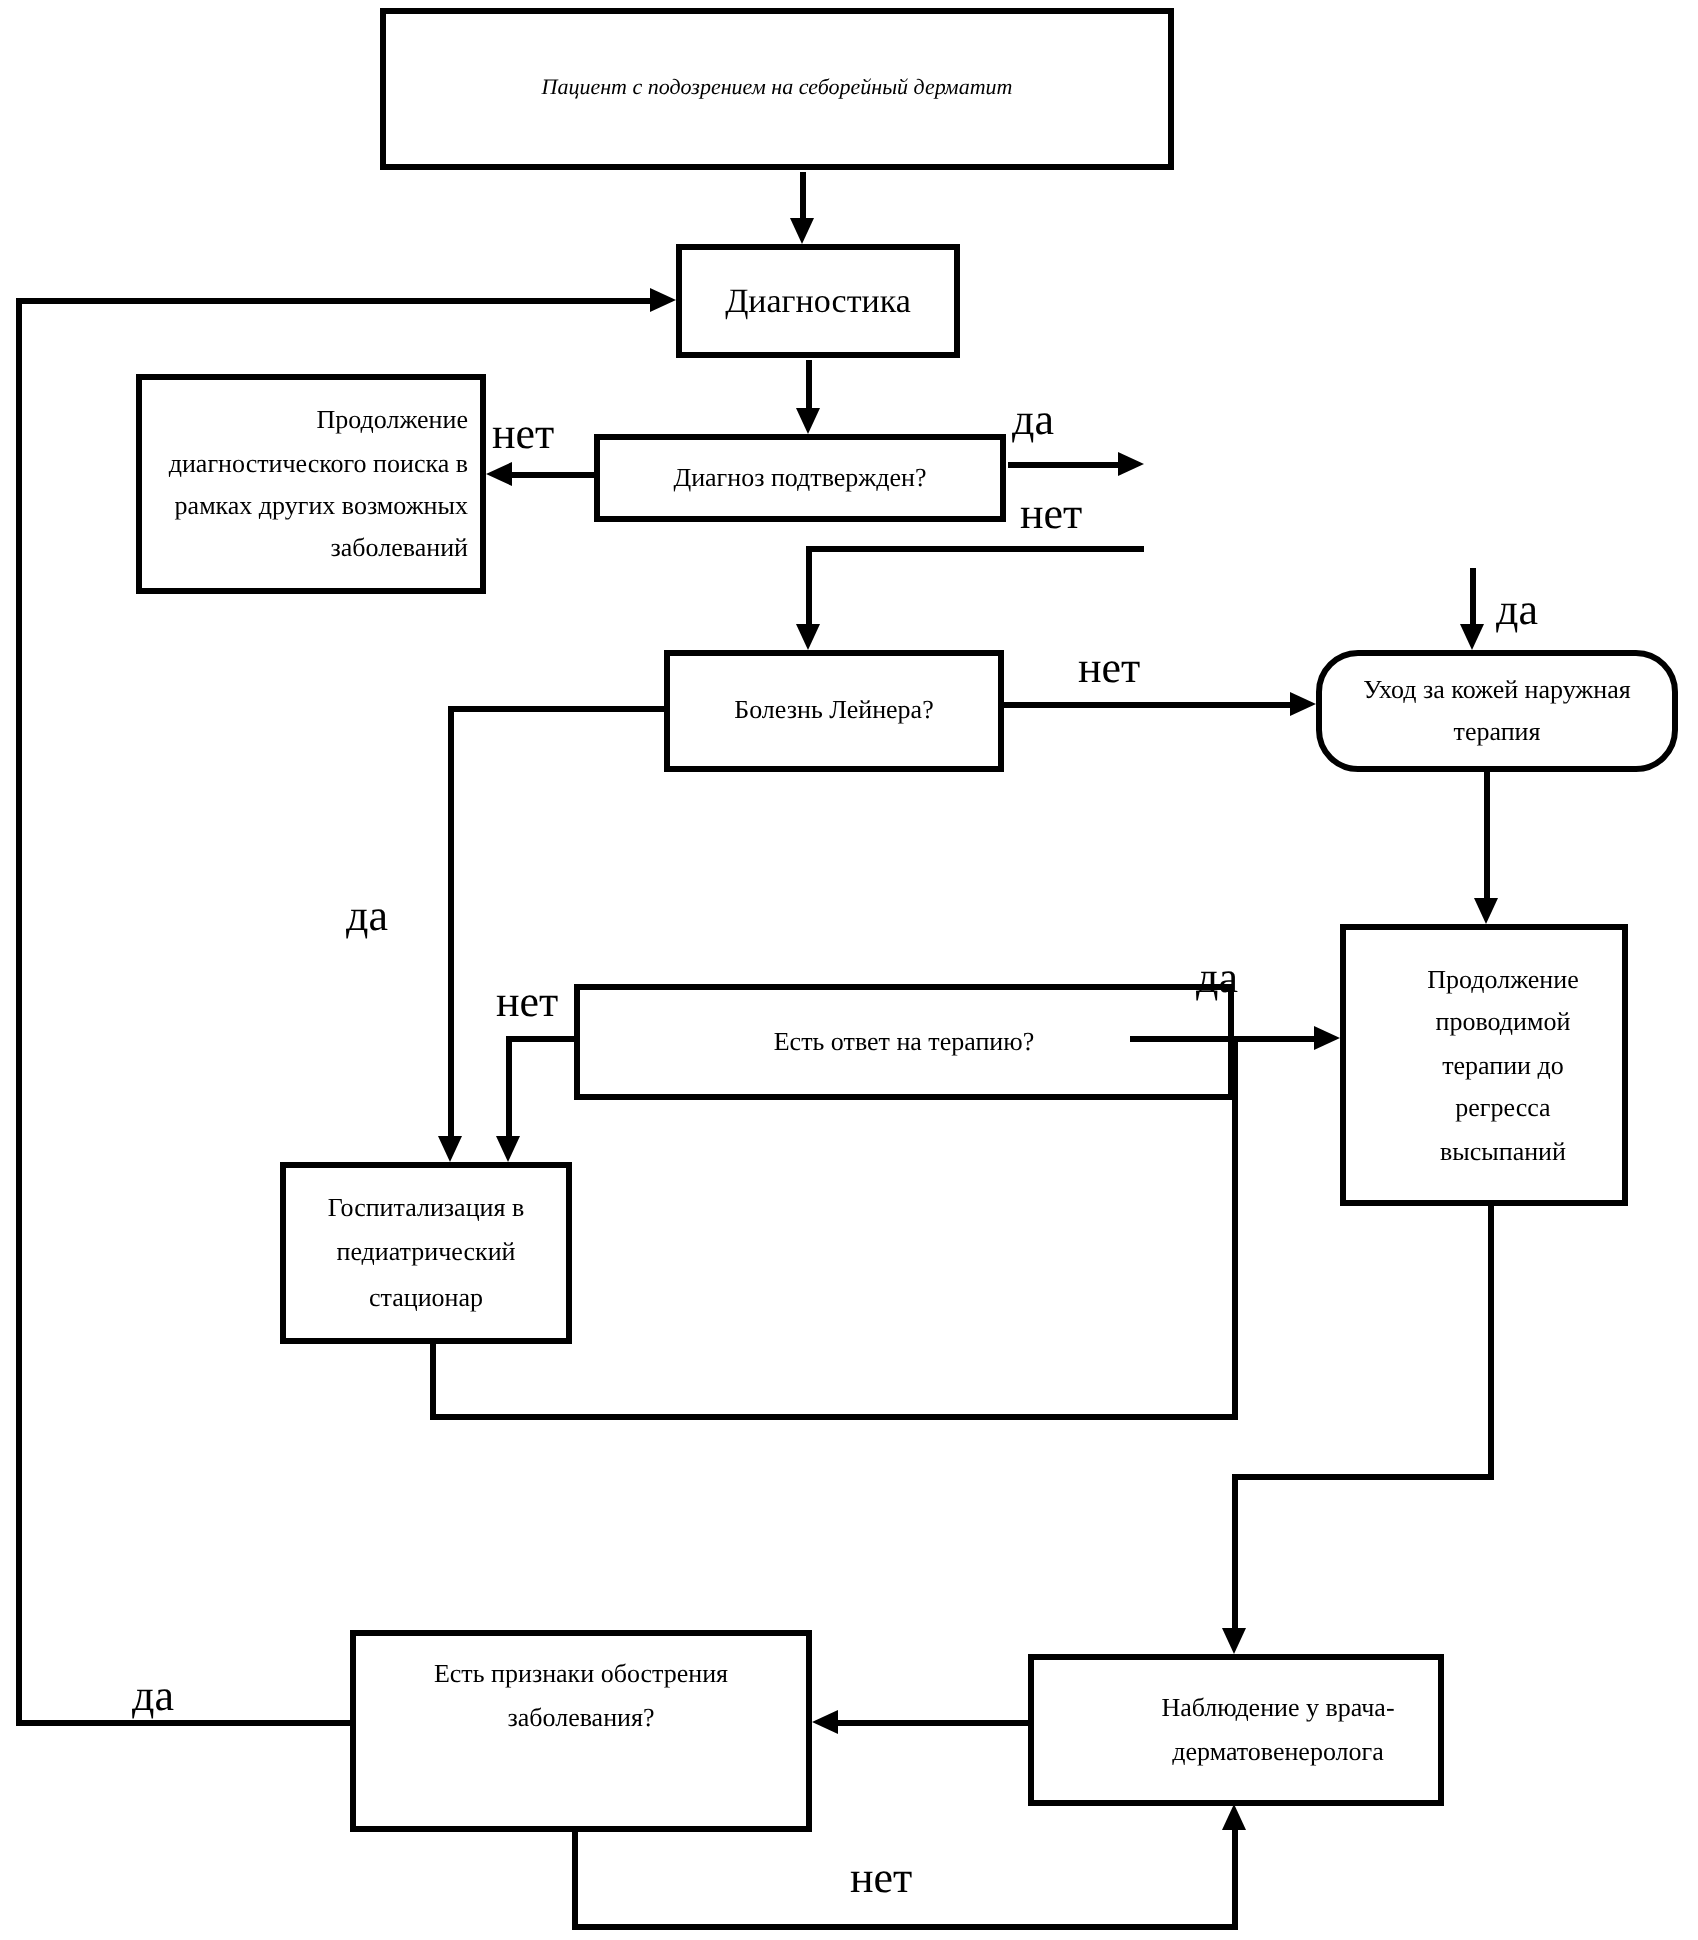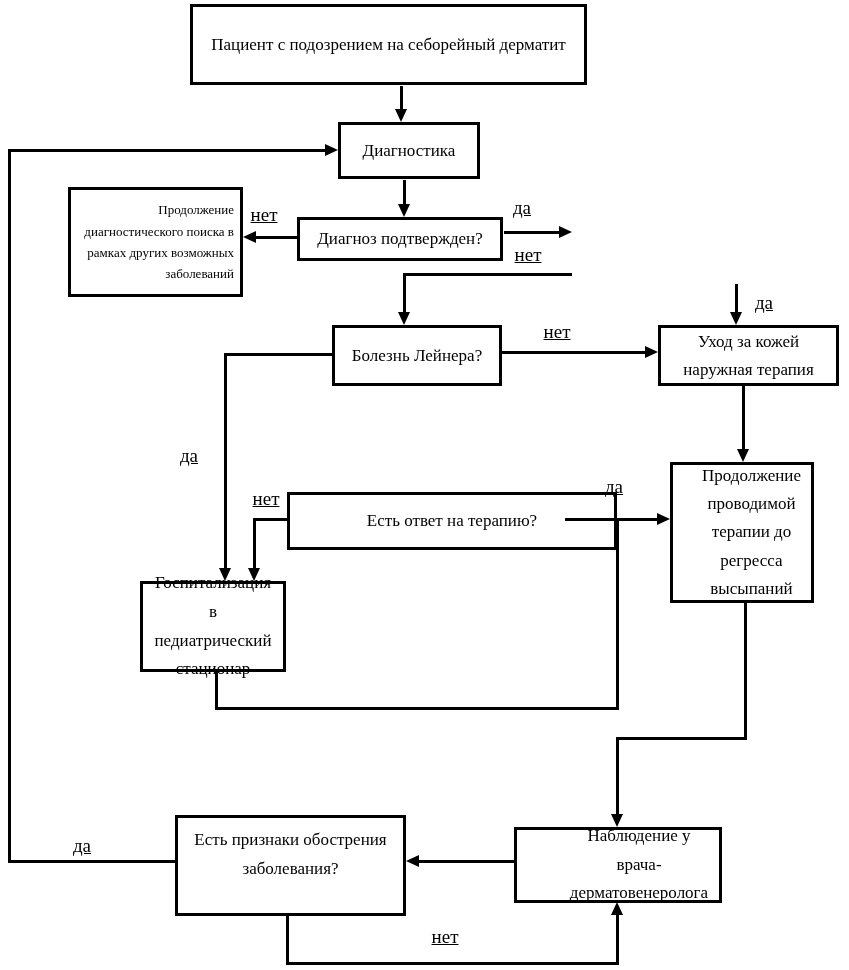--- a/index.html
+++ b/index.html
@@ -4,47 +4,47 @@
 <style>
   html,body { margin:0; padding:0; background:#ffffff; }
   .canvas {
     position:relative; width:849px; height:970px; background:#ffffff;
     font-family:"Liberation Serif","DejaVu Serif",serif; color:#000;
     overflow:hidden;
   }
   .box {
     position:absolute; box-sizing:border-box; border:3px solid #000;
     background:#fff; display:flex; align-items:center; justify-content:center;
-    text-align:center; font-size:17px; line-height:1.6; padding:2px 6px;
+    text-align:center; font-size:13px; line-height:1.6; padding:2px 6px;
   }
   .hline,.vline { position:absolute; background:#000; }
   .arrow { position:absolute; width:0; height:0; }
   .arrow.down  { border-left:6px solid transparent; border-right:6px solid transparent; border-top:13px solid #000; }
   .arrow.up    { border-left:6px solid transparent; border-right:6px solid transparent; border-bottom:13px solid #000; }
   .arrow.left  { border-top:6px solid transparent; border-bottom:6px solid transparent; border-right:13px solid #000; }
   .arrow.right { border-top:6px solid transparent; border-bottom:6px solid transparent; border-left:13px solid #000; }
-  .lbl { position:absolute; font-size:19px; text-align:center;text-decoration:underline; }
+  .lbl { position:absolute; font-size:22px; text-align:left; }
 </style>
 </head>
 <body>
 
 <div class="canvas">
 
-  <div class="box" style="left:190px; top:4px; width:397px; height:81px; font-size:17px;">Пациент с подозрением на себорейный дерматит</div>
+  <div class="box" style="left:190px; top:4px; width:397px; height:81px; font-size:11px;font-style:italic;">Пациент с подозрением на себорейный дерматит</div>
 
   <div class="box" style="left:338px; top:122px; width:142px; height:57px; font-size:17px;">Диагностика</div>
 
   <div class="box" style="left:297px; top:217px; width:206px; height:44px; line-height:1.2;">Диагноз подтвержден?</div>
 
   <div class="box" style="left:68px; top:187px; width:175px; height:110px; font-size:13px; line-height:1.65;text-align:right;">Продолжение диагностического поиска в рамках других возможных заболеваний</div>
 
 
   <div class="box" style="left:332px; top:325px; width:170px; height:61px;">Болезнь Лейнера?</div>
 
-  <div class="box" style="left:658px; top:325px; width:181px; height:61px; line-height:1.6;">Уход за кожей наружная терапия</div>
+  <div class="box" style="left:658px; top:325px; width:181px; height:61px; line-height:1.6;border-radius:21px;">Уход за кожей наружная терапия</div>
 
   <div class="box" style="left:287px; top:492px; width:330px; height:58px;">Есть ответ на терапию?</div>
 
   <div class="box" style="left:670px; top:462px; width:144px; height:141px; line-height:1.65;padding-left:25px;">Продолжение проводимой терапии до регресса высыпаний</div>
 
   <div class="box" style="left:140px; top:581px; width:146px; height:91px; line-height:1.7;">Госпитализация в педиатрический стационар</div>
 
   <div class="box" style="left:514px; top:827px; width:208px; height:76px; line-height:1.7;padding-left:48px;">Наблюдение у врача-дерматовенеролога</div>
 
   <div class="box" style="left:175px; top:815px; width:231px; height:101px; line-height:1.7; align-items:flex-start; padding-top:8px;">Есть признаки обострения заболевания?</div>

